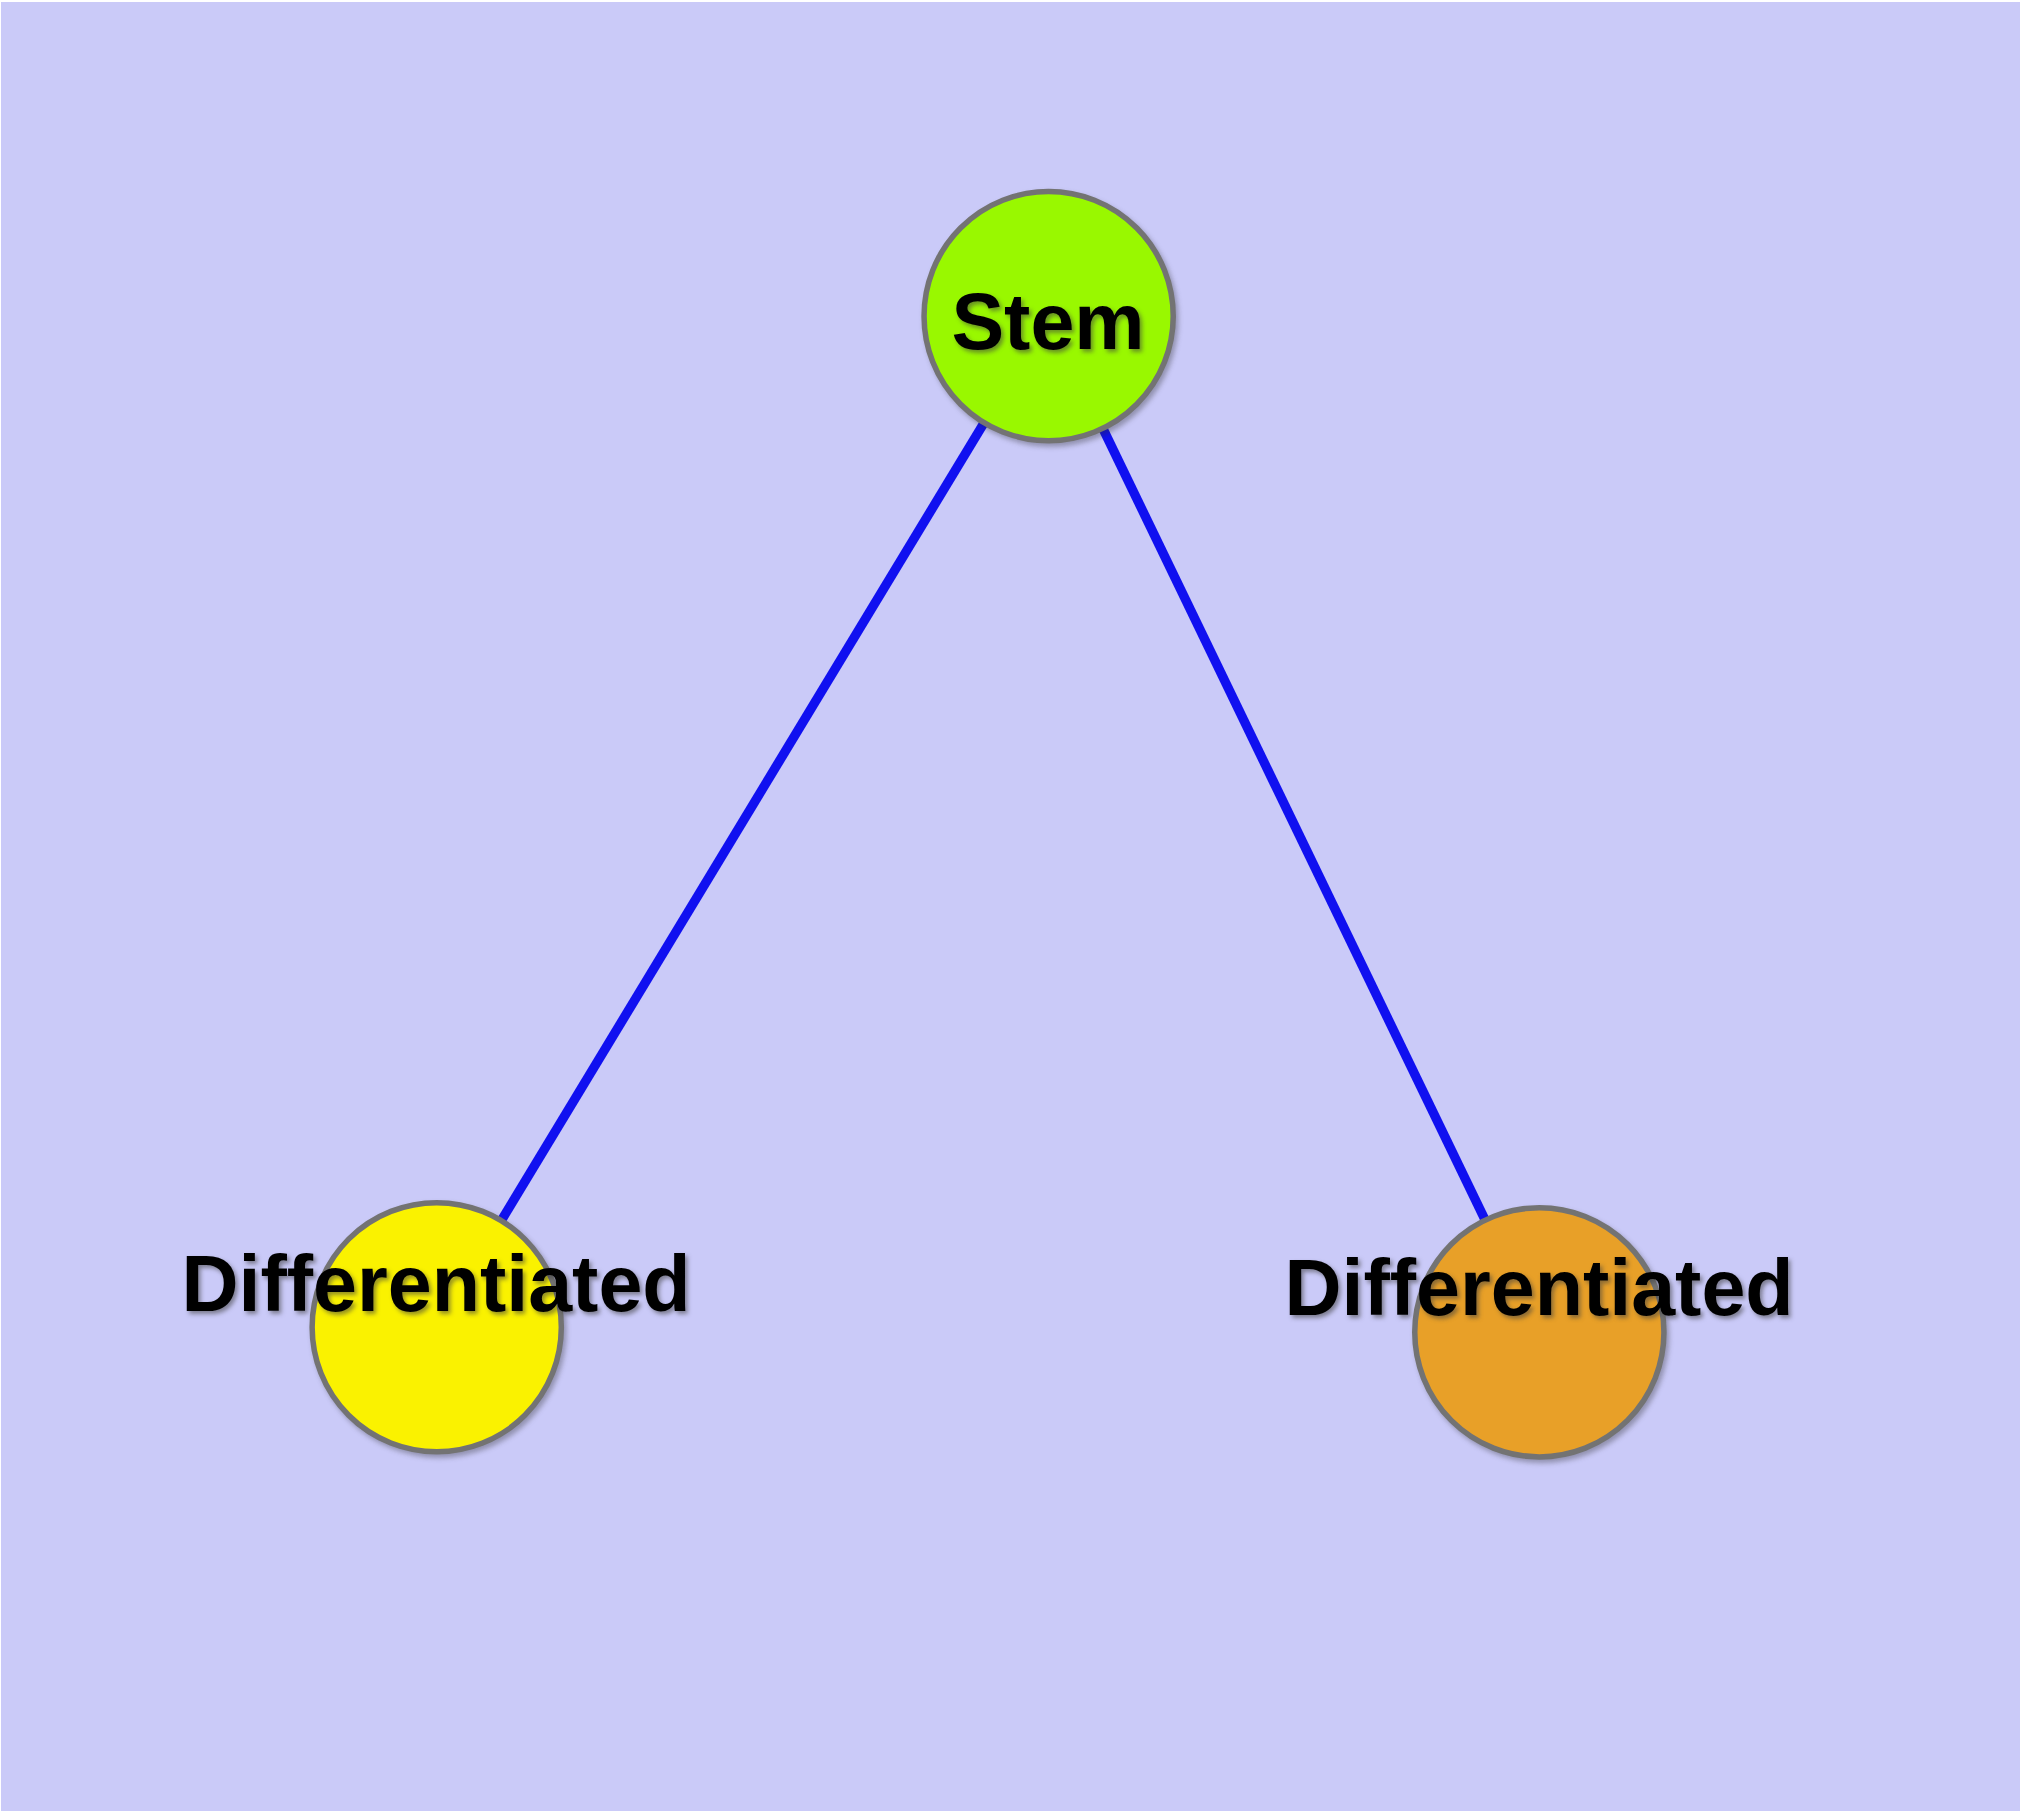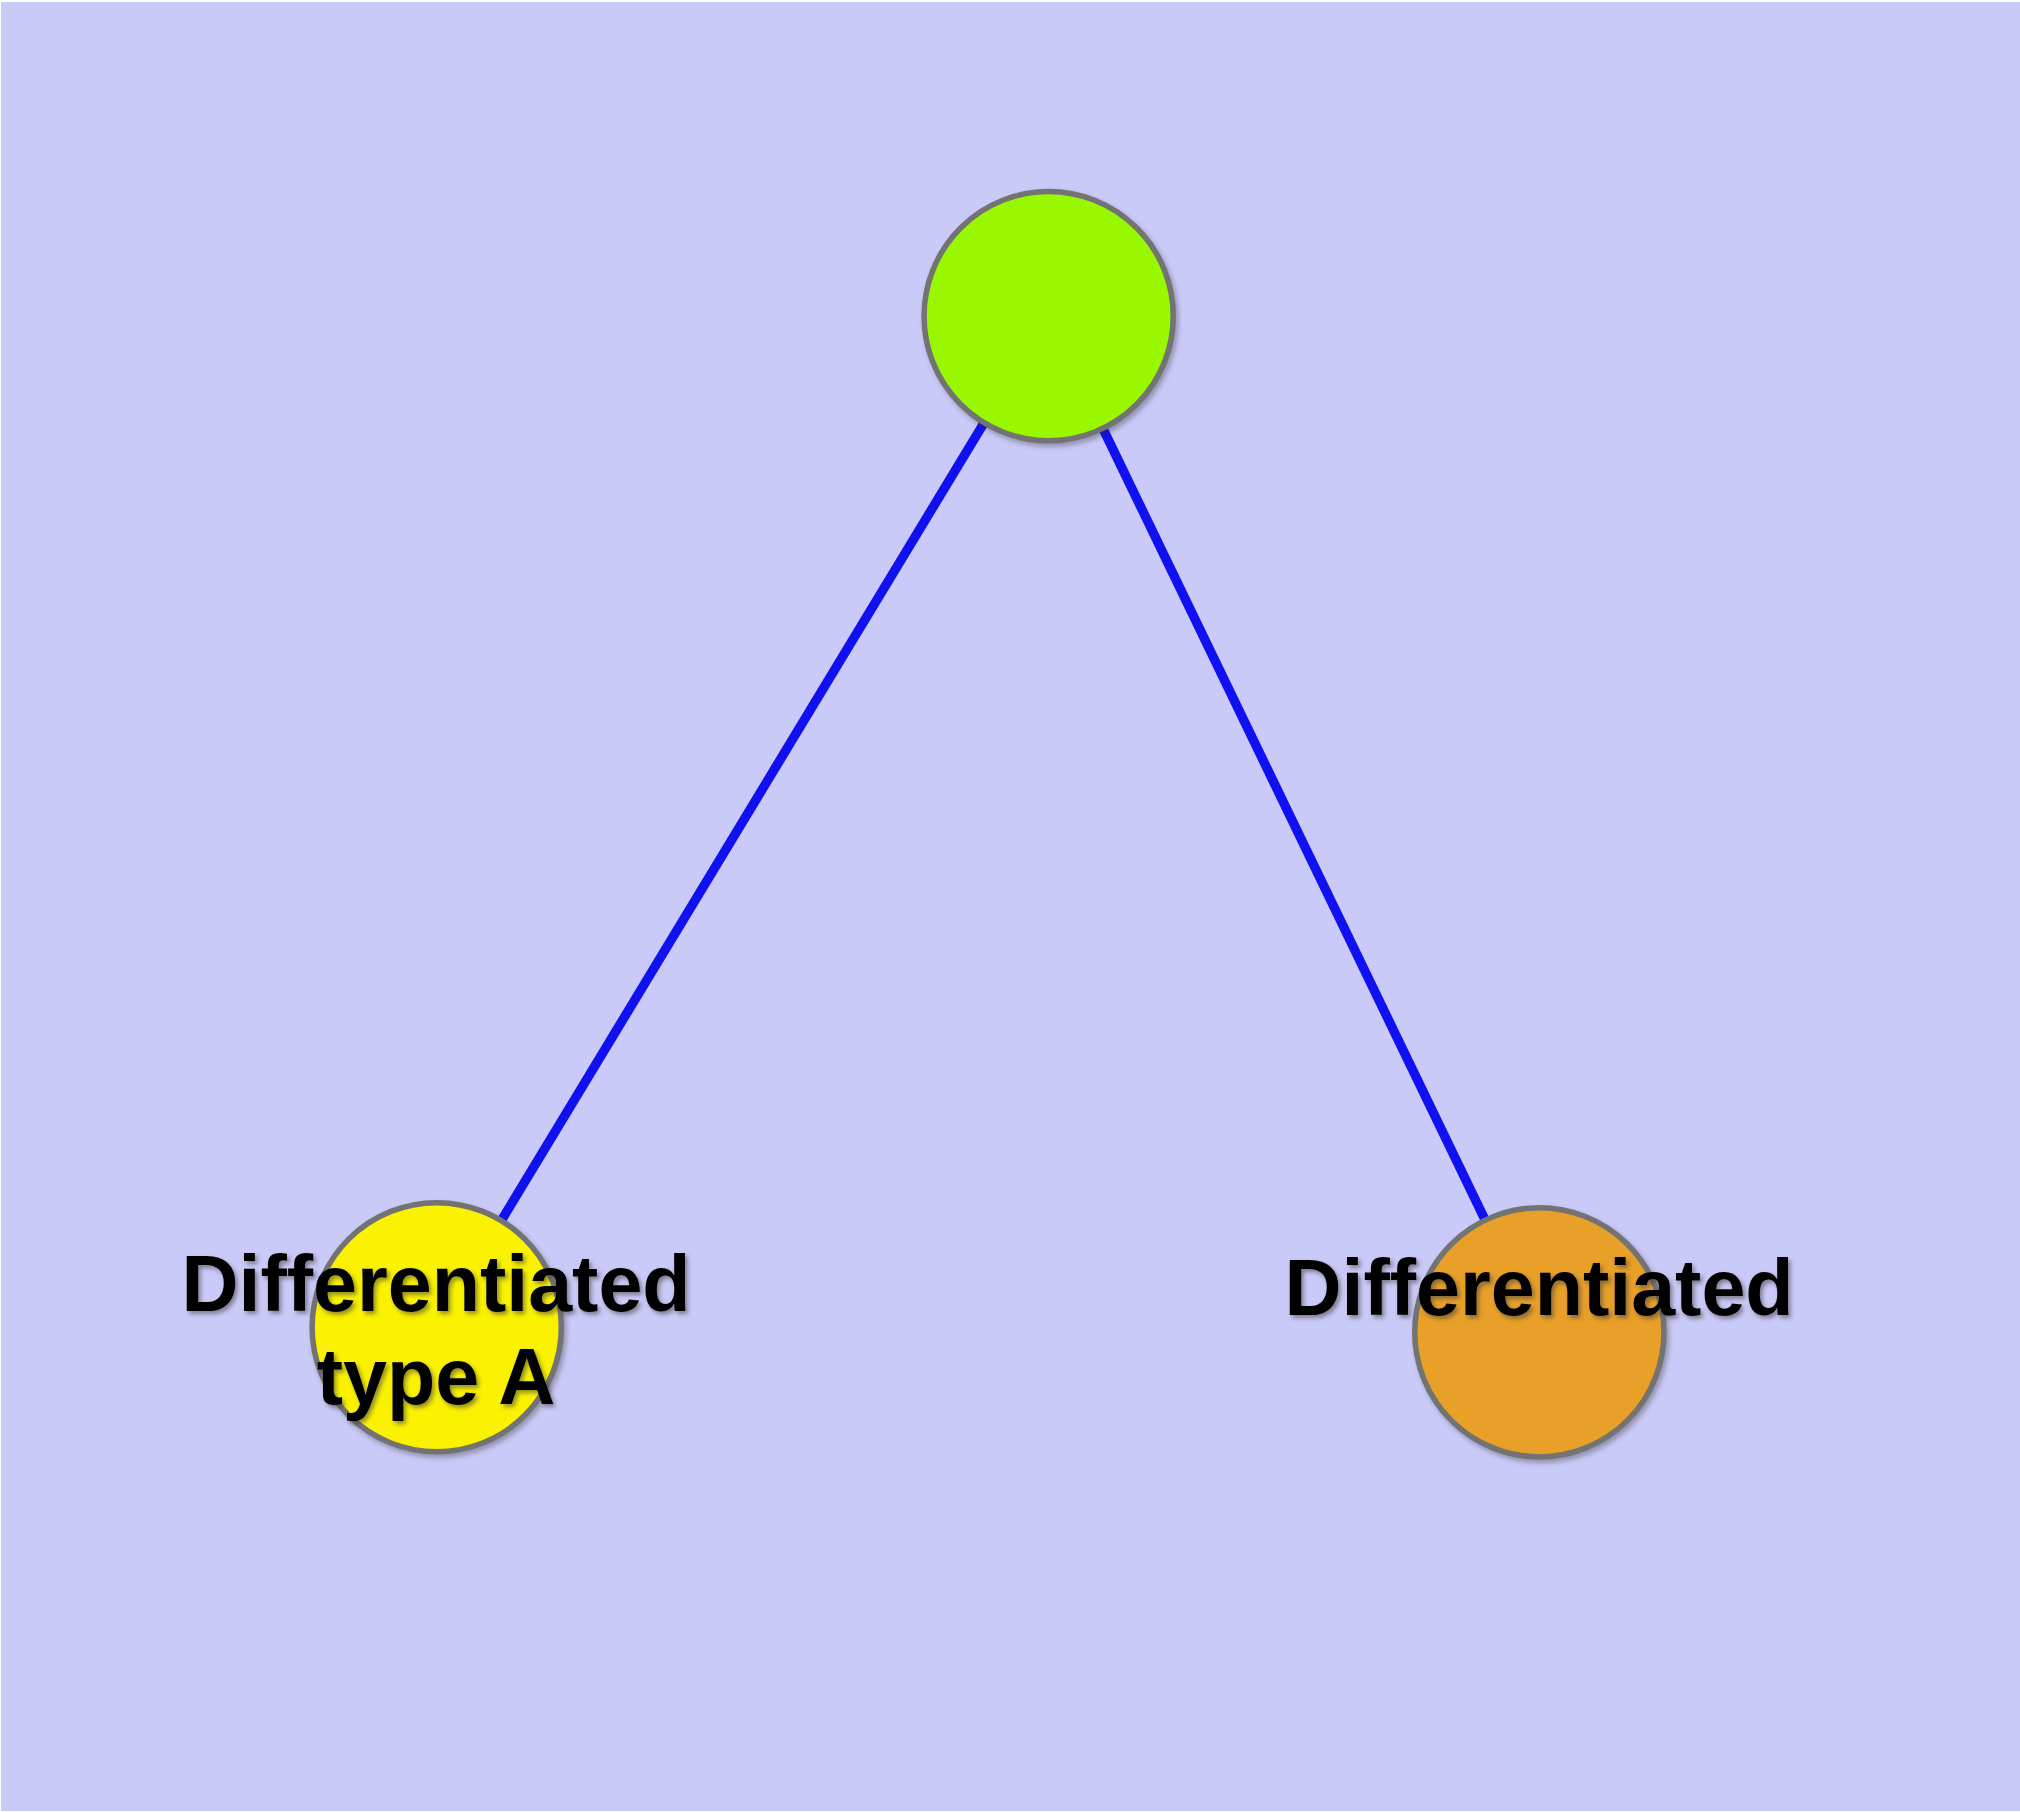--- a/index.html
+++ b/index.html
@@ -62,24 +62,26 @@
 <div class="stage" style="background-color: rgb(202, 202, 248);">
 
   <svg class="graph-svg" width="2021" height="1812" viewBox="0 0 2384 2138">
     <line class="edge" x1="1237" y1="373" x2="515" y2="1566" style="stroke: rgb(16, 16, 240);"></line>
     <line class="edge" x1="1237" y1="373" x2="1816" y2="1572" style="stroke: rgb(16, 16, 240);"></line>
     <circle class="node" cx="1237" cy="373" r="147" style="fill: rgb(153, 248, 0); stroke: rgb(115, 115, 115);"></circle>
     <circle class="node" cx="515" cy="1566" r="147" style="fill: rgb(250, 242, 0); stroke: rgb(115, 115, 115);"></circle>
     <circle class="node" cx="1816" cy="1572" r="147" style="fill: rgb(232, 160, 40); stroke: rgb(115, 115, 115);"></circle>
   </svg>
 
+  <div class="node-label label-stem" style="color: rgb(0, 0, 0);">
+    <span>Stem</span>
+  </div>
 
   <div class="node-label label-type-a" style="color: rgb(0, 0, 0);">
     <span>Differentiated</span><br>
-    <span>type A</span>
   </div>
 
   <div class="node-label label-type-b" style="color: rgb(0, 0, 0);">
     <span>Differentiated</span><br>
   </div>
 
   <div class="white-frame"></div>
 </div>
 
 

